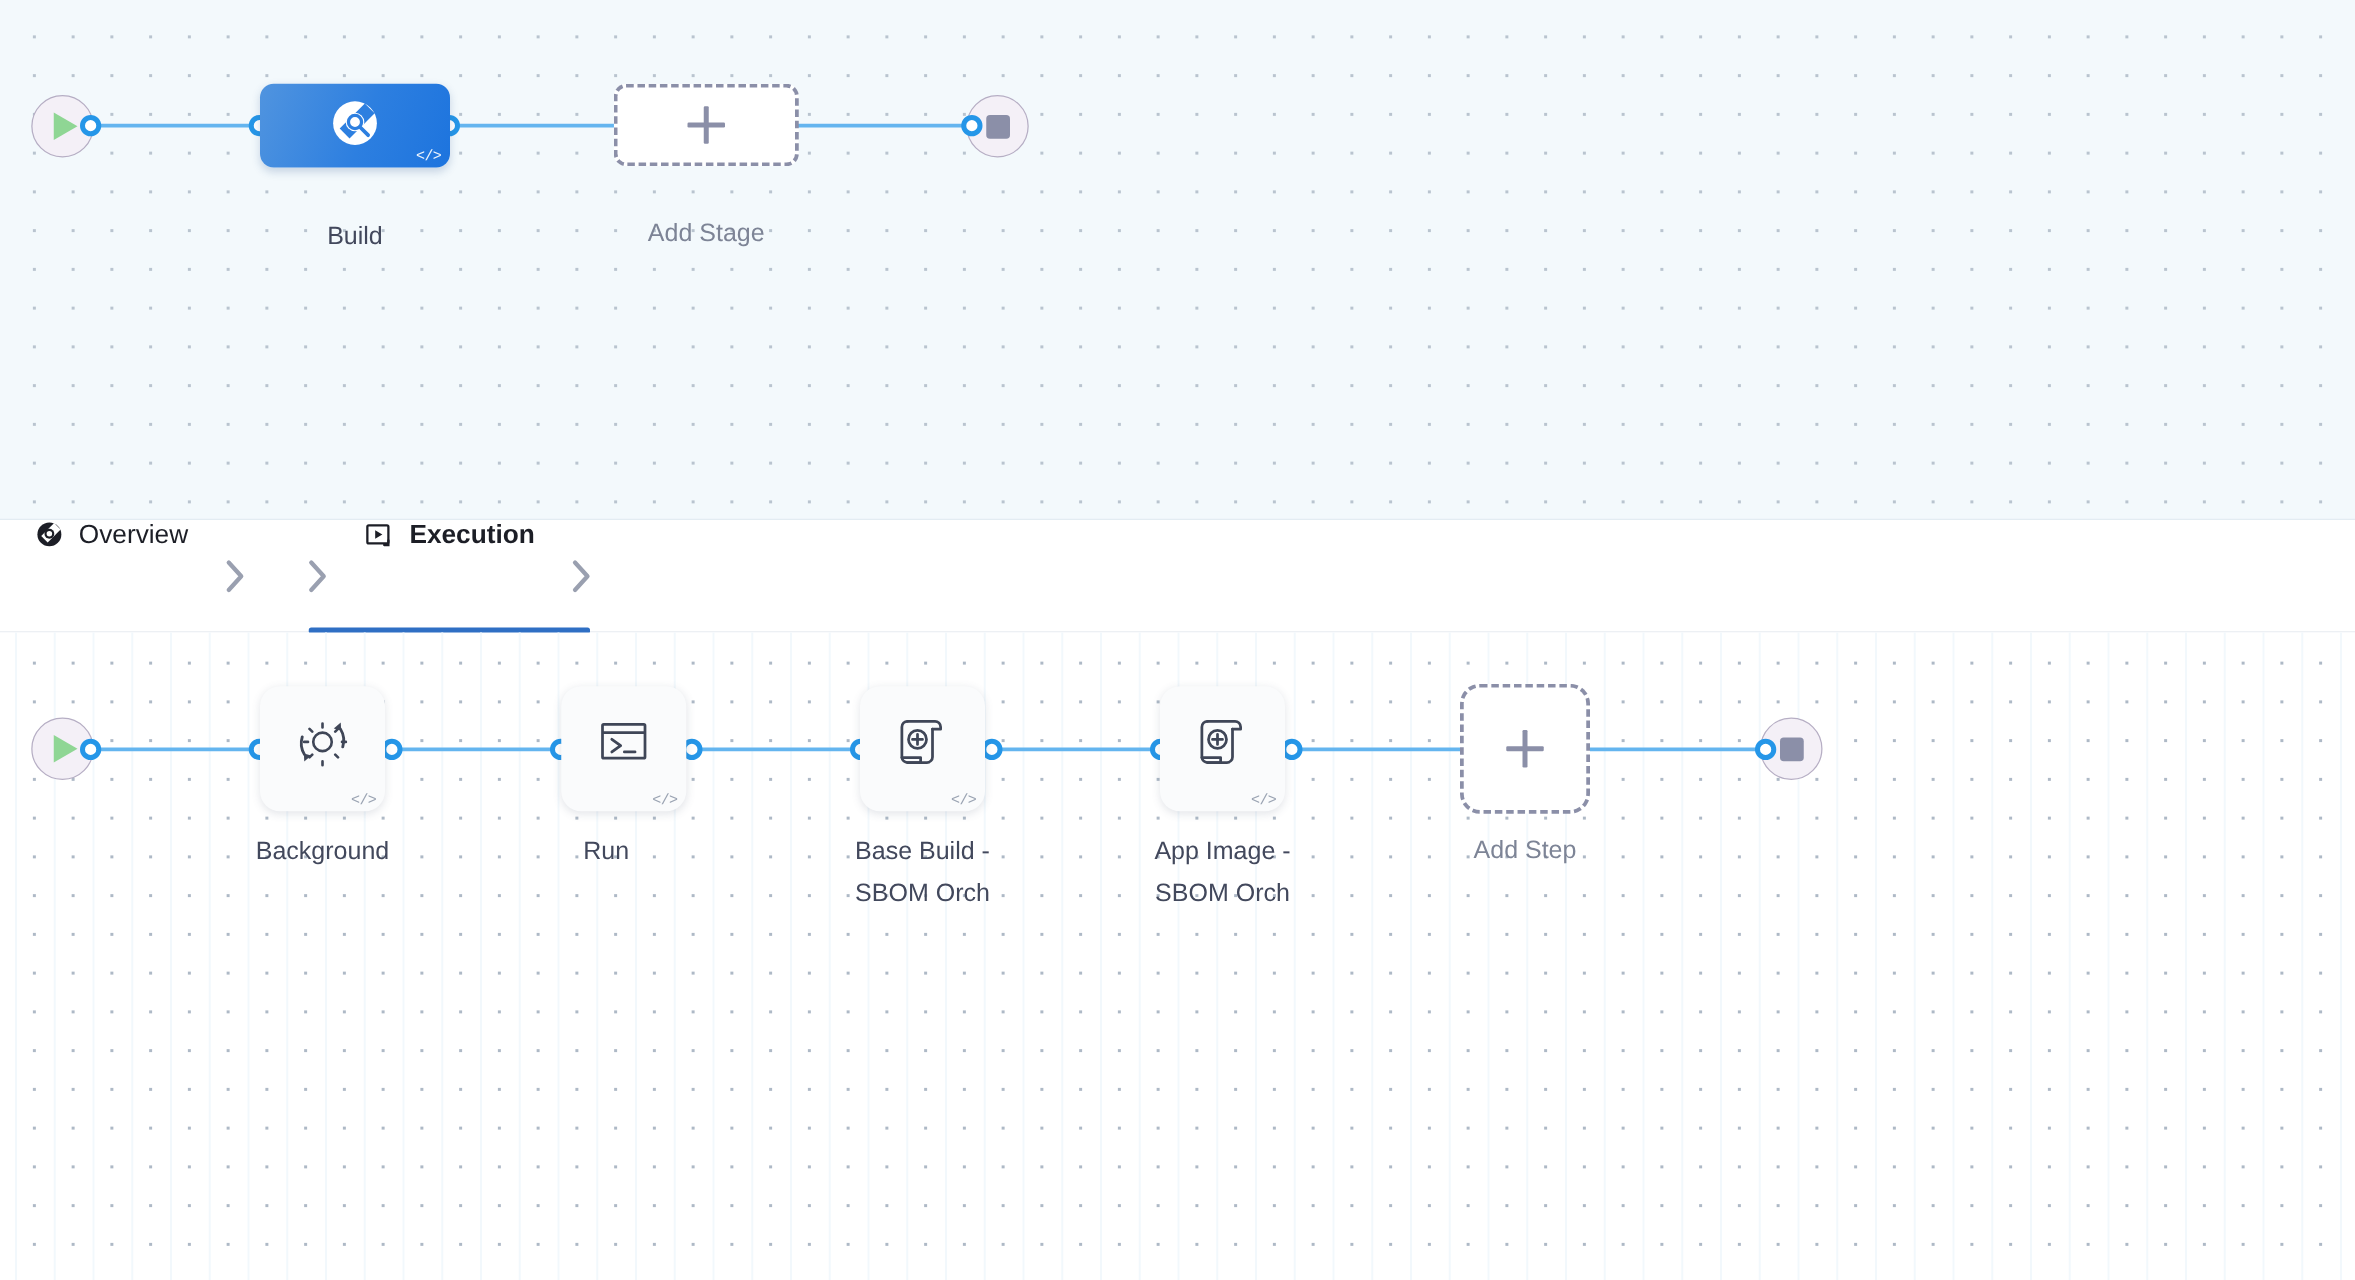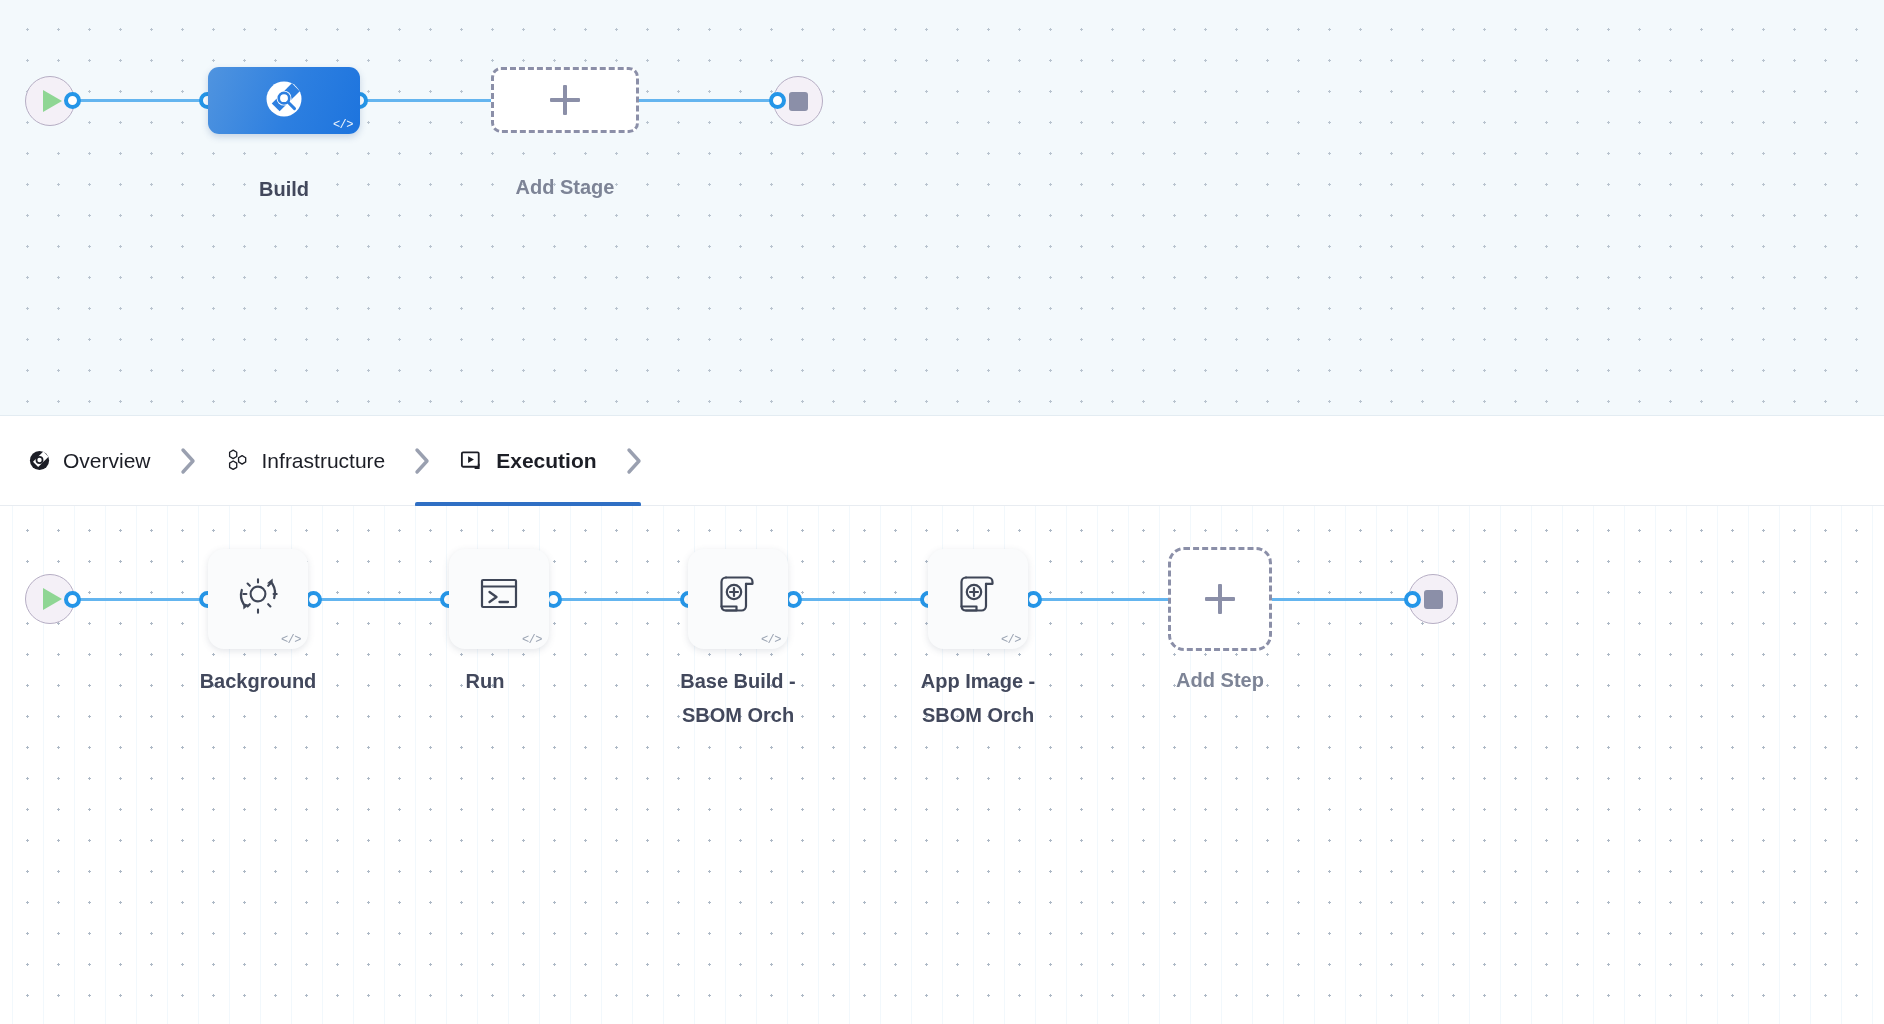--- a/index.html
+++ b/index.html
@@ -104,33 +104,33 @@
     z-index: 5;
   }
   .step-node .node-icon {
     position: absolute; left: 50%; top: 47%; transform: translate(-50%,-50%);
   }
 
   
   .node-label {
     position: absolute; text-align: center;
     font-size: 20px; color: #42485c; line-height: 1.7;
-    white-space: pre-line; z-index: 6; font-weight: bold;
+    white-space: pre-line; z-index: 6;
   }
   .node-label.muted { color: #7d8496; }
 
   
   .tabbar {
     position: absolute; left: 0; top: 416px; width: 1884px; height: 90px;
     background: #ffffff;
     display: flex; align-items: center;
     border-bottom: 1px solid #e8ecf1;
   }
   .tab {
-    display: flex; align-items: center; gap: 12px;
+    display: flex; align-items: flex-start; gap: 12px;
     height: 90px; padding: 0 4px; position: relative;
     font-size: 21px; color: #1c1e26; cursor: pointer;
   }
   .tab:first-child { margin-left: 24px; }
   .tab.active { font-weight: bold; }
   .tab.active::after {
     content: ""; position: absolute; left: -40px; right: -40px; bottom: -1px;
     height: 5px; background: #2f6fc4; border-radius: 2px;
   }
   .tab-icon { display: flex; align-items: center; justify-content: center; }
@@ -195,30 +195,20 @@
       </span>
       <span>Overview</span>
     </div>
 
     <span class="chev">
       <svg width="22" height="30" viewBox="0 0 22 30">
           <path d="M6 4 L16 15 L6 26" fill="none" stroke="#9aa0b0" stroke-width="3.4" stroke-linecap="round" stroke-linejoin="round"></path>
         </svg>
     </span>
 
-    <div class="tab">
-      <span class="tab-icon">
-        <svg width="25" height="25" viewBox="0 0 26 26">
-          <path d="M8.5 2.2 L12.2 4.4 V8.8 L8.5 11 L4.8 8.8 V4.4 Z" fill="none" stroke="#1c1e26" stroke-width="1.4" stroke-linejoin="round"></path>
-          <path d="M8.5 13.5 L12.2 15.7 V20.1 L8.5 22.3 L4.8 20.1 V15.7 Z" fill="none" stroke="#1c1e26" stroke-width="1.4" stroke-linejoin="round"></path>
-          <path d="M17.8 7.9 L21.5 10.1 V14.5 L17.8 16.7 L14.1 14.5 V10.1 Z" fill="none" stroke="#1c1e26" stroke-width="1.4" stroke-linejoin="round"></path>
-        </svg>
-      </span>
-      <span>Infrastructure</span>
-    </div>
 
     <span class="chev">
       <svg width="22" height="30" viewBox="0 0 22 30">
           <path d="M6 4 L16 15 L6 26" fill="none" stroke="#9aa0b0" stroke-width="3.4" stroke-linecap="round" stroke-linejoin="round"></path>
         </svg>
     </span>
 
     <div class="tab active">
       <span class="tab-icon">
         <svg width="25" height="25" viewBox="0 0 26 26">

